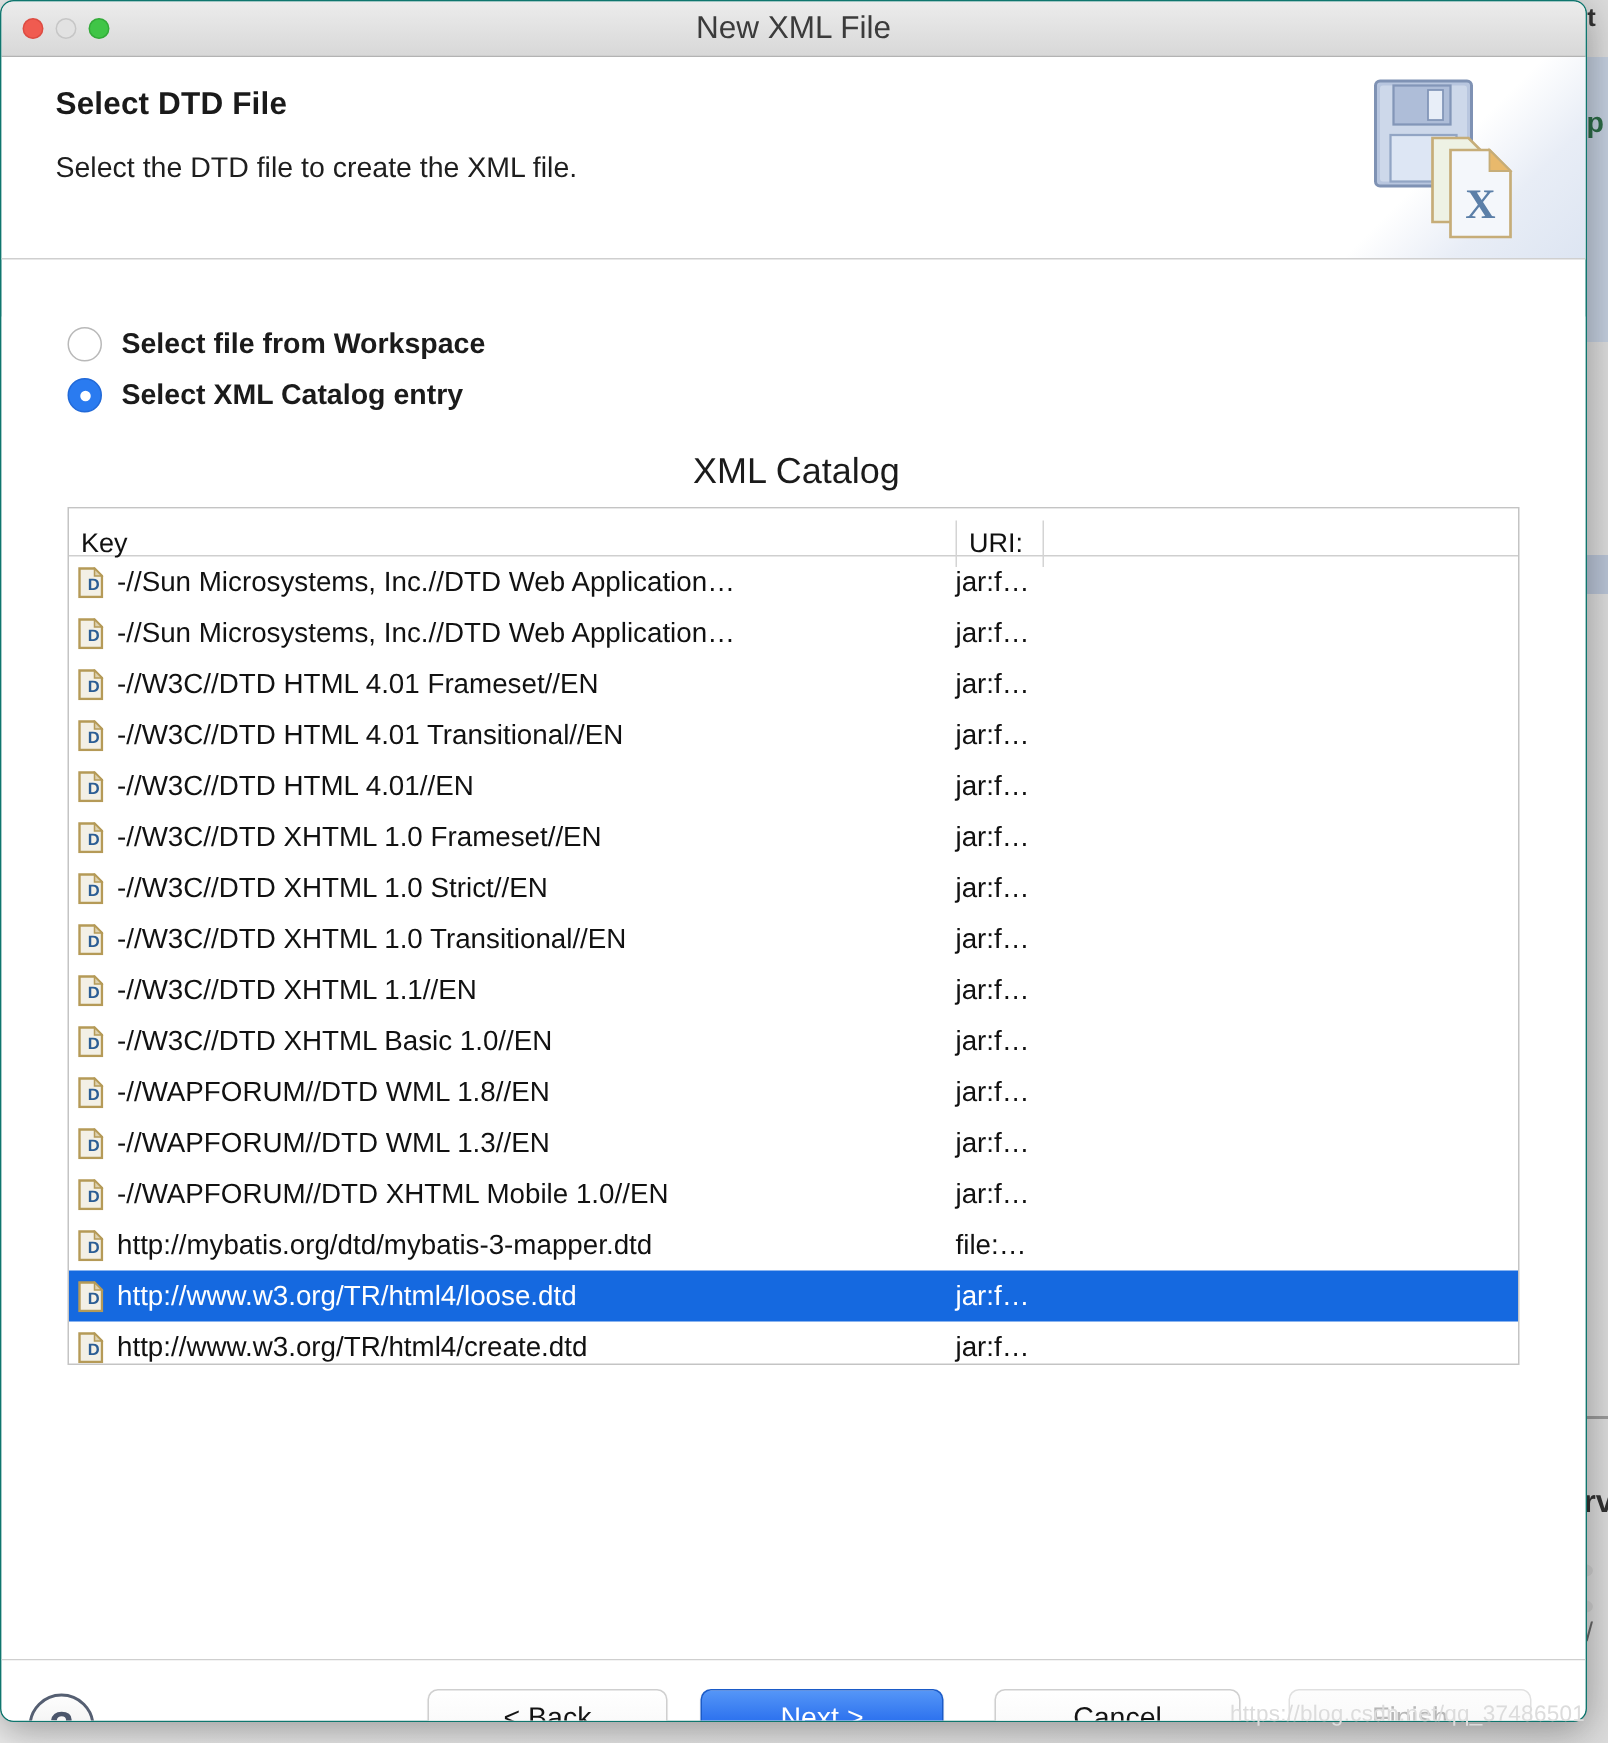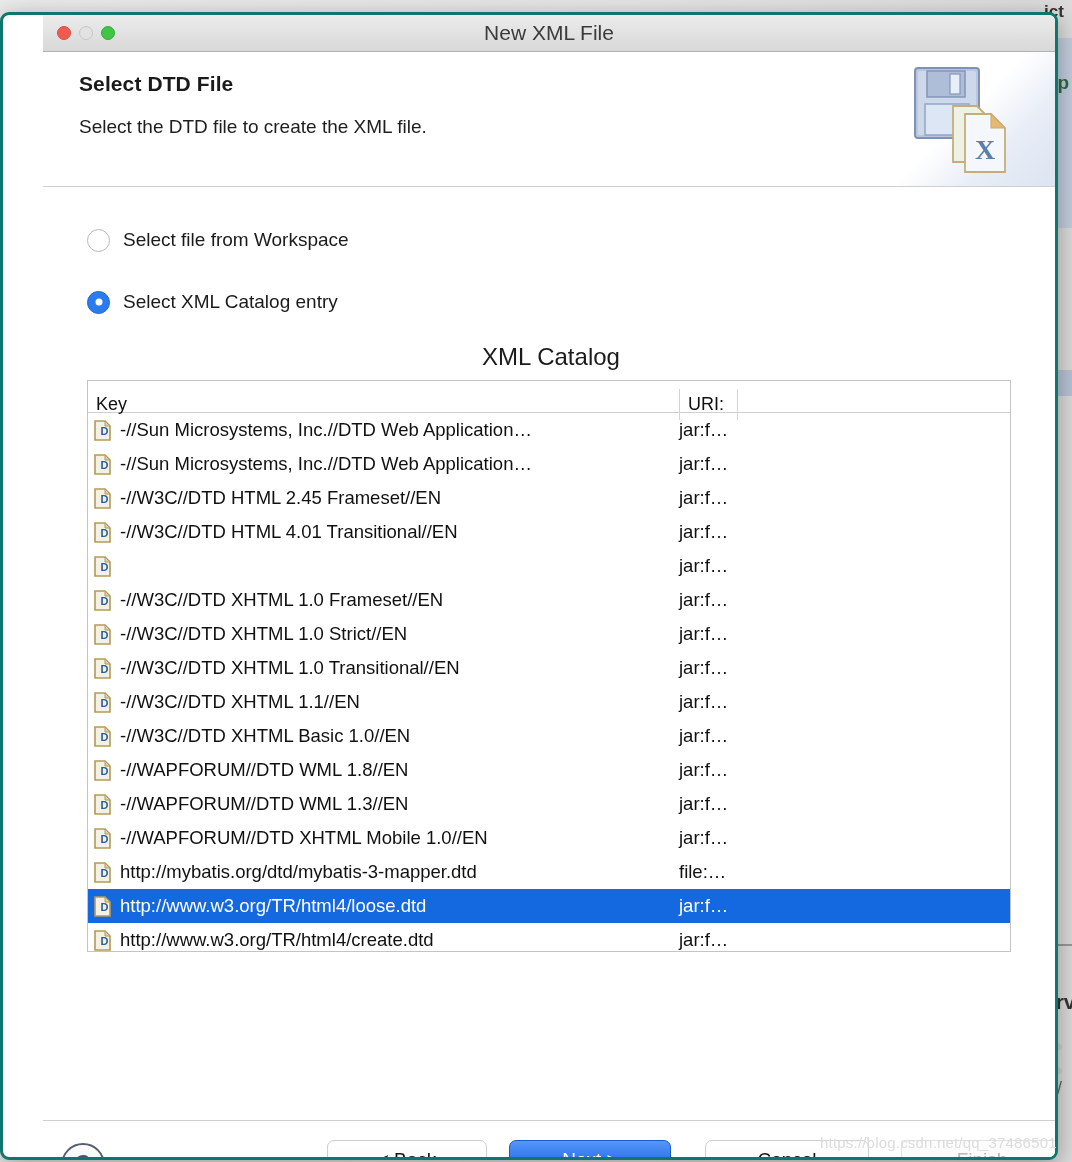--- a/index.html
+++ b/index.html
@@ -26,29 +26,28 @@
   .bg-frag.bold { font-weight: bold; color: #333; }
   .bg-band {
     position: absolute;
     background: #c3cede;
   }
   .bg-line { position:absolute; background:#9a9a9a; }
 
   
   #dialog {
     position: absolute;
-    left: 0; top: 12px;
+    left: 0; top: 0;
     width: 1058px; height: 1148px;
     background: #ffffff;
     border-radius: 9px 9px 9px 9px;
     box-shadow: 0 6px 26px rgba(0,0,0,.35);
     overflow: hidden;
-    border: 3px solid #0f766e;
-    box-sizing: border-box;
-    padding-left: 40px;
+    border: 1px solid #0f766e;
+    box-sizing: border-box;
   }
 
   
   #titlebar {
     position: relative;
     height: 36px;
     background: linear-gradient(180deg,#ececec 0%,#d8d8d8 100%);
     border-bottom: 1px solid #b3b3b3;
     display: flex; align-items: center;
   }
@@ -89,23 +88,23 @@
   
   #body {
     position: relative;
     height: 896px;
     background: #fff;
     padding: 0 44px;
     box-sizing: border-box;
     border-bottom: 1px solid #cfcfcf;
   }
 
-  .radio-row { display:flex; align-items:center; height: 30px; margin-left: 0px; }
+  .radio-row { display:flex; align-items:flex-end; height: 30px; margin-left: 0px; font-weight: bold; }
   .radio-row.first { margin-top: 38px; }
-  .radio-row.second { margin-top: 32px; }
+  .radio-row.second { margin-top: 4px; }
   .radio {
     width: 23px; height: 23px; border-radius: 50%;
     box-sizing: border-box;
     border: 1px solid #b9b9b9;
     background: #fff;
     margin-right: 13px;
     flex: none;
     position: relative;
   }
   .radio.checked {
@@ -331,21 +330,21 @@
           </div>
           <div class="row">
             <div class="cell-key">
               <span class="dtd-icon">
                 <svg width="17" height="21" viewBox="0 0 17 21">
                   <path d="M1 1 H11 L16 6 V20 H1 Z" fill="#f3f0e6" stroke="#b59a57" stroke-width="1.6"></path>
                   <path d="M11 1 L16 6 H11 Z" fill="#ded2b0" stroke="#b59a57" stroke-width="1"></path>
                   <text x="6.5" y="15" font-family="Liberation Sans, sans-serif" font-size="11" font-weight="bold" fill="#2b5d94">D</text>
                 </svg>
               </span>
-              <span>-//W3C//DTD HTML 2.45 Frameset//EN</span>
+              <span>-//W3C//DTD HTML 4.01 Frameset//EN</span>
             </div>
             <div class="cell-uri">jar:f…</div>
           </div>
           <div class="row">
             <div class="cell-key">
               <span class="dtd-icon">
                 <svg width="17" height="21" viewBox="0 0 17 21">
                   <path d="M1 1 H11 L16 6 V20 H1 Z" fill="#f3f0e6" stroke="#b59a57" stroke-width="1.6"></path>
                   <path d="M11 1 L16 6 H11 Z" fill="#ded2b0" stroke="#b59a57" stroke-width="1"></path>
                   <text x="6.5" y="15" font-family="Liberation Sans, sans-serif" font-size="11" font-weight="bold" fill="#2b5d94">D</text>
@@ -357,20 +356,21 @@
           </div>
           <div class="row">
             <div class="cell-key">
               <span class="dtd-icon">
                 <svg width="17" height="21" viewBox="0 0 17 21">
                   <path d="M1 1 H11 L16 6 V20 H1 Z" fill="#f3f0e6" stroke="#b59a57" stroke-width="1.6"></path>
                   <path d="M11 1 L16 6 H11 Z" fill="#ded2b0" stroke="#b59a57" stroke-width="1"></path>
                   <text x="6.5" y="15" font-family="Liberation Sans, sans-serif" font-size="11" font-weight="bold" fill="#2b5d94">D</text>
                 </svg>
               </span>
+              <span>-//W3C//DTD HTML 4.01//EN</span>
             </div>
             <div class="cell-uri">jar:f…</div>
           </div>
           <div class="row">
             <div class="cell-key">
               <span class="dtd-icon">
                 <svg width="17" height="21" viewBox="0 0 17 21">
                   <path d="M1 1 H11 L16 6 V20 H1 Z" fill="#f3f0e6" stroke="#b59a57" stroke-width="1.6"></path>
                   <path d="M11 1 L16 6 H11 Z" fill="#ded2b0" stroke="#b59a57" stroke-width="1"></path>
                   <text x="6.5" y="15" font-family="Liberation Sans, sans-serif" font-size="11" font-weight="bold" fill="#2b5d94">D</text>

